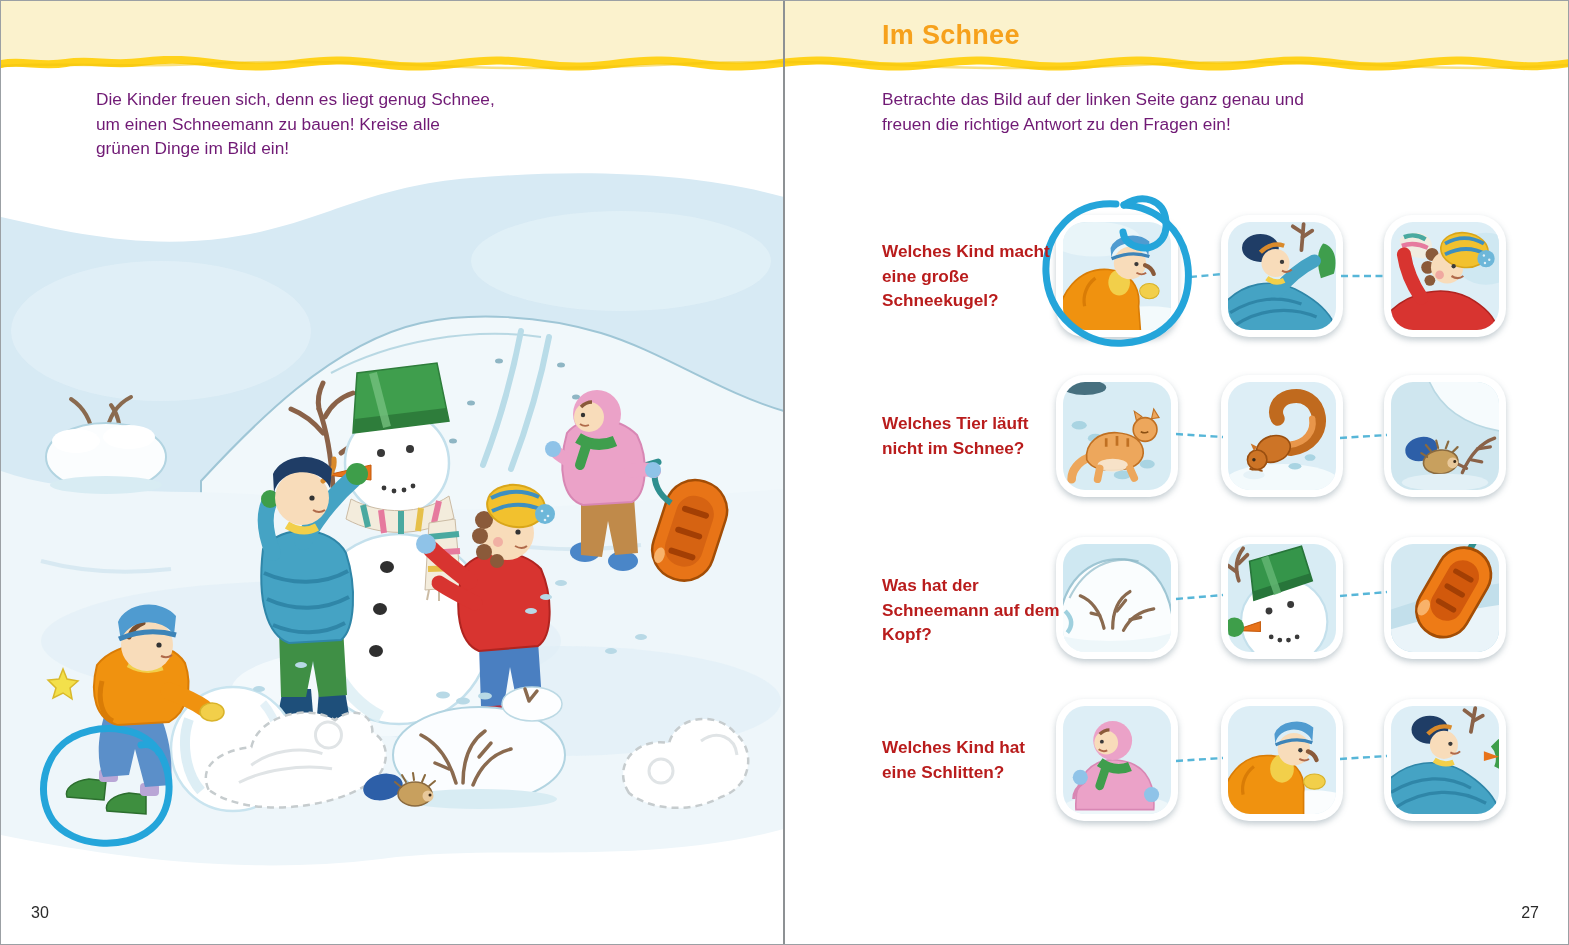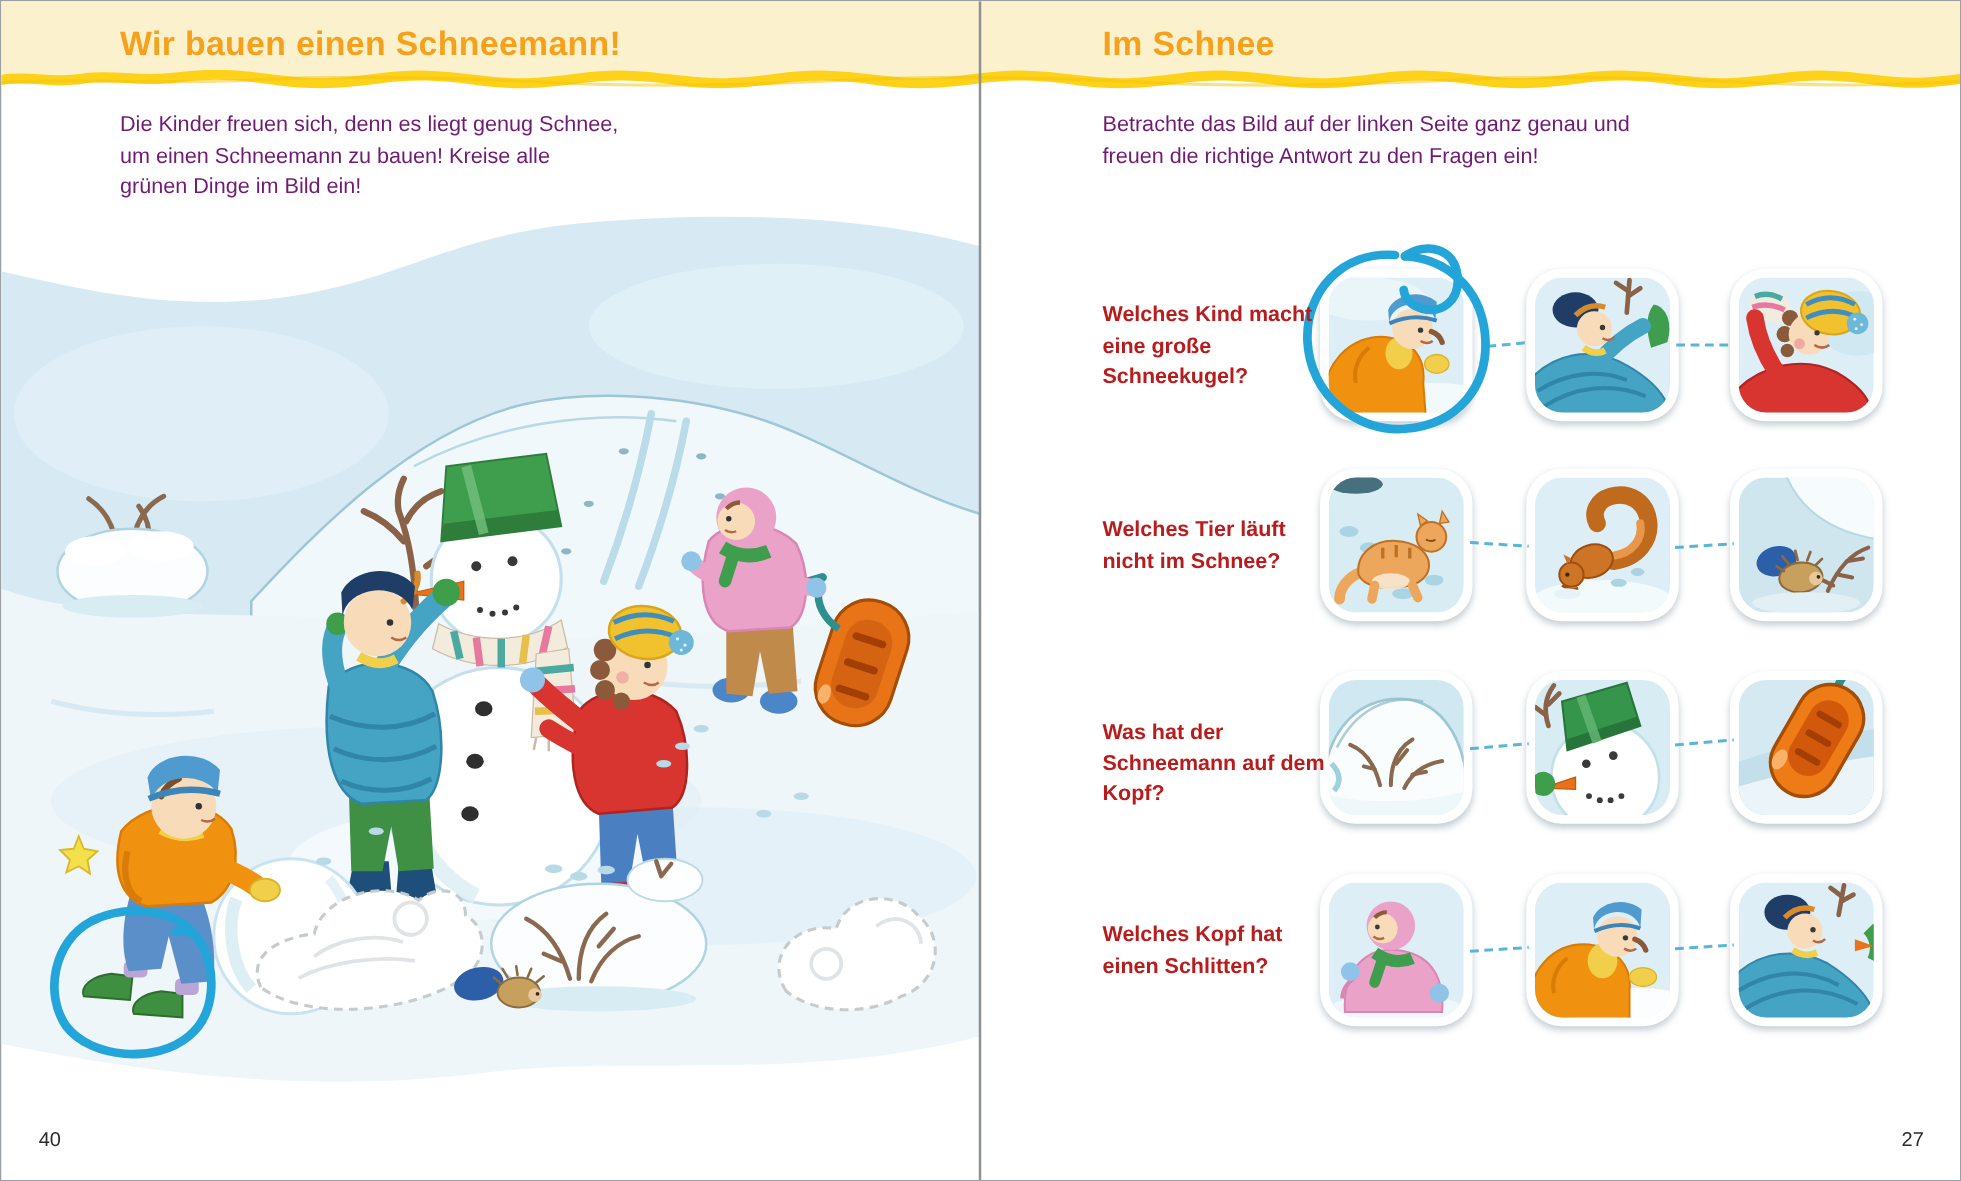--- a/index.html
+++ b/index.html
@@ -39,21 +39,20 @@
 
 <div id="spread">
 
   <div class="band"></div>
   <svg class="crayon" viewBox="0 0 1569 18" preserveAspectRatio="none">
     <path d="M0,8 C20,4 40,11 65,7 S110,10 140,6 S190,4 220,8 S270,11 300,7 S350,4 380,8 S430,11 460,7 S510,4 540,8 S590,11 620,7 S670,4 700,8 S750,11 780,7 S830,4 860,8 S910,11 940,7 S990,4 1020,8 S1070,11 1100,7 S1150,4 1180,8 S1230,11 1260,7 S1310,4 1340,8 S1390,11 1420,7 S1470,4 1500,8 S1545,10 1569,7" fill="none" stroke="#FFD21A" stroke-width="8" stroke-linecap="round"></path>
     <path d="M0,10 C60,6 120,12 200,8 S360,6 440,10 S600,12 680,8 S840,6 920,10 S1080,12 1160,8 S1320,6 1400,10 S1530,11 1569,9" fill="none" stroke="#F2C40A" stroke-width="2.5" opacity="0.5"></path>
   </svg>
 
   <div class="page" id="page-left">
-    <div class="page-title" style="left:95px">Wir bauen einen Schneemann!</div>
     <div class="intro" style="left:95px;width:402px">Die Kinder freuen sich, denn es liegt genug Schnee, um einen Schneemann zu bauen! Kreise alle grünen Dinge im Bild ein!</div>
 
     <svg class="scene" viewBox="0 0 783 945">
 
       <path d="M0,216 C70,232 140,248 225,237 C320,224 360,186 470,177 C590,167 700,173 783,196 L783,520 L0,520 Z" fill="#d7eaf4"></path>
       <ellipse cx="160" cy="330" rx="150" ry="70" fill="#e2f0f7" opacity=".8"></ellipse>
       <ellipse cx="620" cy="260" rx="150" ry="50" fill="#e4f2f8" opacity=".7"></ellipse>
 
       <path d="M200,480 C250,426 330,342 420,322 C470,311 540,314 600,332 C660,350 720,392 783,410 L783,600 L200,600 Z" fill="#f1f8fb" stroke="#9fc6d6" stroke-width="2"></path>
       <path d="M330,372 C390,340 470,326 540,336" fill="none" stroke="#aacfdd" stroke-width="2" opacity=".8"></path>
@@ -298,31 +297,31 @@
         <ellipse cx="560" cy="582" rx="6" ry="3"></ellipse>
           <ellipse cx="545" cy="596" rx="6" ry="3"></ellipse>
           <ellipse cx="530" cy="610" rx="6" ry="3"></ellipse>
         <ellipse cx="258" cy="688" rx="6" ry="3"></ellipse>
           <ellipse cx="300" cy="664" rx="6" ry="3"></ellipse>
         <ellipse cx="610" cy="650" rx="6" ry="3"></ellipse>
           <ellipse cx="640" cy="636" rx="6" ry="3"></ellipse>
       </g>
     </svg>
 
-    <div class="pagenum" style="left:30px;top:903px">40</div>
+    <div class="pagenum" style="left:30px;top:903px">30</div>
   </div>
 
   <div class="page" id="page-right">
     <div class="page-title" style="left:96px">Im Schnee</div>
     <div class="intro" style="left:96px;width:445px">Betrachte das Bild auf der linken Seite ganz genau und freuen die richtige Antwort zu den Fragen ein!</div>
 
     <div class="question" style="top:238px">Welches Kind macht eine große Schneekugel?</div>
     <div class="question" style="top:410px">Welches Tier läuft nicht im Schnee?</div>
     <div class="question" style="top:572px">Was hat der Schneemann auf dem Kopf?</div>
-    <div class="question" style="top:734px">Welches Kopf hat einen Schlitten?</div>
+    <div class="question" style="top:734px">Welches Kind hat eine Schlitten?</div>
 
     <div class="tile" style="left:270px;top:214px" aria-label="child-in-orange-jacket-making-snowball">
       <svg viewBox="0 0 100 100" preserveAspectRatio="none">
         <rect width="100" height="100" fill="#ddeef6"></rect>
         <ellipse cx="30" cy="16" rx="42" ry="16" fill="#e9f5f9"></ellipse>
         <ellipse cx="80" cy="94" rx="42" ry="16" fill="#f3fafc"></ellipse>
         <path d="M-5,105 C-8,62 18,42 42,44 C62,46 72,60 70,78 L72,105 Z" fill="#f0920f" stroke="#d97c06" stroke-width="1.5"></path>
         <path d="M30,52 C22,58 18,68 20,78" stroke="#d97c06" stroke-width="3" fill="none"></path>
         <ellipse cx="52" cy="56" rx="10" ry="12" fill="#f2cf4a"></ellipse>
         <circle cx="62" cy="38" r="15" fill="#f8dcba"></circle>

